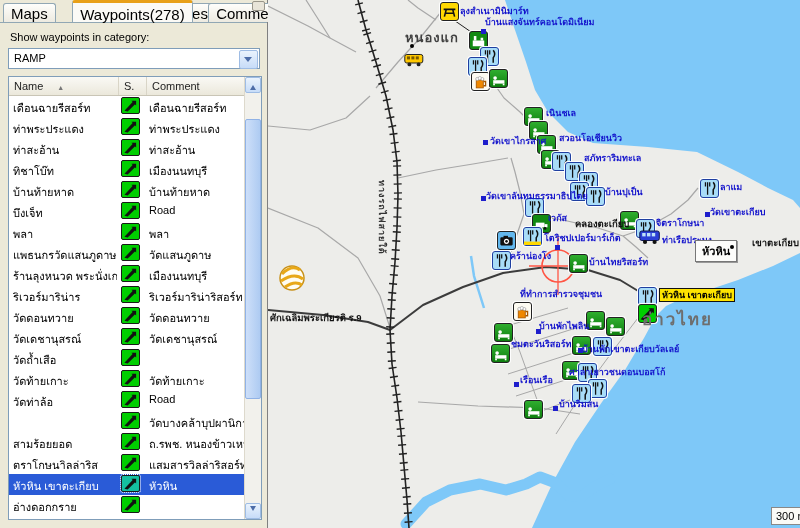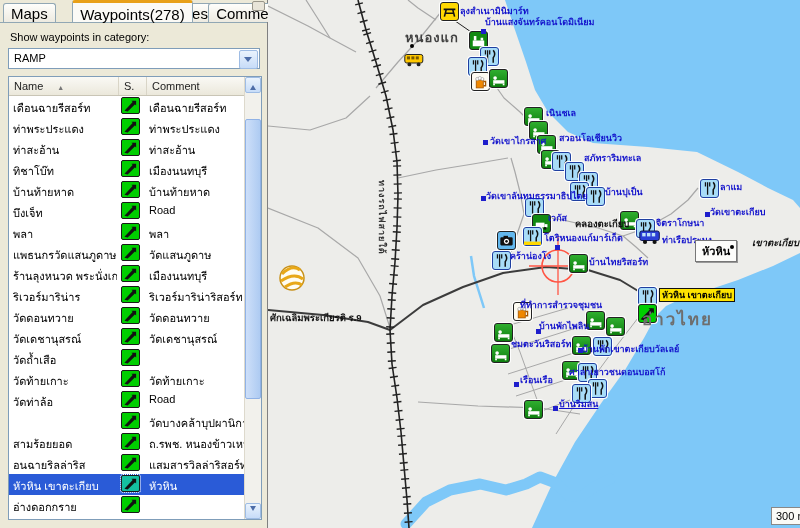--- a/index.html
+++ b/index.html
@@ -262,21 +262,21 @@
     <span class="cname">สามร้อยยอด</span>
     <span class="csym">
               <span class="ramp-ic"><svg width="17" height="15" viewBox="0 0 16 16">
                   <path d="M1.5 13.5 L11.5 3 L14 5.5 L5 14.5 Z" fill="#111"></path>
                   <path d="M9 3 L14 3 L14 8 Z" fill="#111"></path>
                 </svg></span>
             </span>
     <span class="ccom">ถ.รพช. หนองข้าวเหนีย</span>
   </div>
           <div class="row">
-    <span class="cname">อนฉายริลล่าริส</span>
+    <span class="cname">ตราโกษนาิลล่าริส</span>
     <span class="csym">
               <span class="ramp-ic"><svg width="17" height="15" viewBox="0 0 16 16">
                   <path d="M1.5 13.5 L11.5 3 L14 5.5 L5 14.5 Z" fill="#111"></path>
                   <path d="M9 3 L14 3 L14 8 Z" fill="#111"></path>
                 </svg></span>
             </span>
     <span class="ccom">แสมสารวิลล่าริสอร์ท</span>
   </div>
           <div class="row sel">
     <span class="cname">หัวหิน เขาตะเกียบ</span>
@@ -699,34 +699,34 @@
         <div class="map-label lb" style="left: 222px; top: 134px;">วัดเขาไกรลาศ</div>
         <div class="map-label lb" style="left: 291px; top: 131px;">สวอนโอเชียนวิว</div>
         <div class="map-label lb" style="left: 316px; top: 151px;">สภัทราริมทะเล</div>
         <div class="map-label lb" style="left: 218px; top: 189px;">วัดเขาลันทมธรรมาธิปไตย</div>
         <div class="map-label lb" style="left: 337px; top: 185px;">บ้านปุเป็น</div>
         <div class="map-label lb" style="left: 452px; top: 180px;">ลาแม</div>
         <div class="map-label lb" style="left: 442px; top: 205px;">วัดเขาตะเกียบ</div>
         <div class="map-label lb" style="left: 280px; top: 211px;">เวกัส</div>
         <div class="map-label lk" style="left: 307px; top: 216px;">คลองตะเกียบ</div>
         <div class="map-label lb" style="left: 388px; top: 216px;">จิตราโกษนา</div>
-        <div class="map-label lb" style="left: 276px; top: 231px;">โตริหนองแก์มาร์เก็ต</div>
+        <div class="map-label lb" style="left: 276px; top: 231px;">โตริชปเปอร์มาร์เก็ต</div>
         <div class="map-label lb" style="left: 394px; top: 233px;">ท่าเรือประมง</div>
-        <div class="map-label lk" style="left: 484px; top: 235px; font-style: italic;">เขาตะเกียบ</div>
+        <div class="map-label lk" style="left: 484px; top: 235px;">เขาตะเกียบ</div>
         <div class="map-label lb" style="left: 242px; top: 249px;">คร้าน่องโง</div>
         <div class="map-label lb" style="left: 321px; top: 255px;">บ้านไทยริสอร์ท</div>
         <div class="map-label lk" style="left: 2px; top: 294px; margin-top: 16px;">ศักเฉลิมพระเกียรติ ร.9</div>
-        <div class="map-label lb" style="left: 252px; top: 298px;">ที่ทำการสำรวจชุมชน</div>
+        <div class="map-label lb" style="left: 252px; top: 287px;">ที่ทำการสำรวจชุมชน</div>
         <div class="map-label ls" style="left: 374px; top: 305px;">อ่าวไทย</div>
         <div class="map-label lb" style="left: 271px; top: 319px;">บ้านพักไพลิน</div>
         <div class="map-label lb" style="left: 243px; top: 337px;">ชมตะวันริสอร์ท</div>
         <div class="map-label lb" style="left: 314px; top: 342px;">บ้านพักเขาตะเกียบวัลเลย์</div>
         <div class="map-label lb" style="left: 301px; top: 365px;">ศาลาเยาวชนดอนบอสโก้</div>
         <div class="map-label lb" style="left: 252px; top: 373px;">เรือนเรือ</div>
-        <div class="map-label lb" style="left: 291px; top: 397px; text-decoration: underline;">บ้านริมสน</div>
+        <div class="map-label lb" style="left: 291px; top: 397px;">บ้านริมสน</div>
         <div class="map-label boxed-white" style="left: 427px; top: 240px;">หัวหิน</div>
         <div class="map-label boxed-yellow" style="left: 391px; top: 288px;">หัวหิน เขาตะเกียบ</div>
         <div class="mk" style="left: 213px; top: 29px;"></div>
         <div class="mk" style="left: 215px; top: 140px;"></div>
         <div class="mk" style="left: 213px; top: 196px;"></div>
         <div class="mk" style="left: 437px; top: 212px;"></div>
         <div class="mk" style="left: 287px; top: 245px;"></div>
         <div class="mk" style="left: 268px; top: 329px;"></div>
         <div class="mk" style="left: 310px; top: 348px;"></div>
         <div class="mk" style="left: 246px; top: 382px;"></div>

